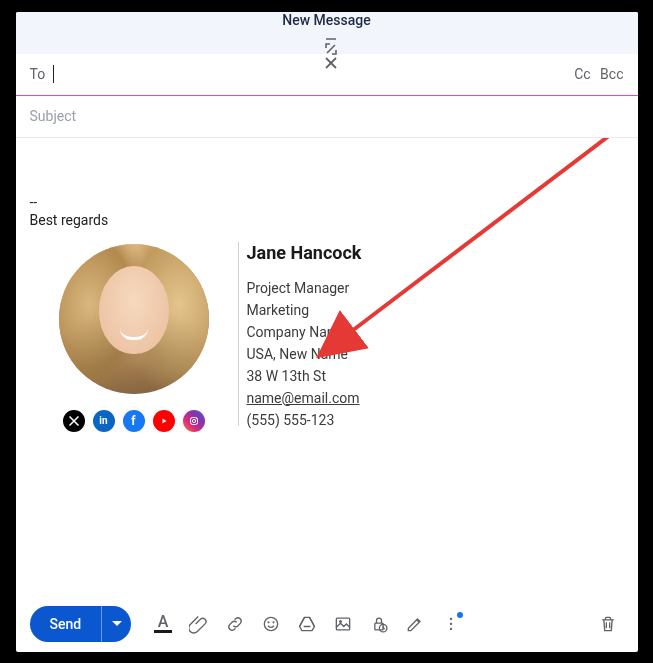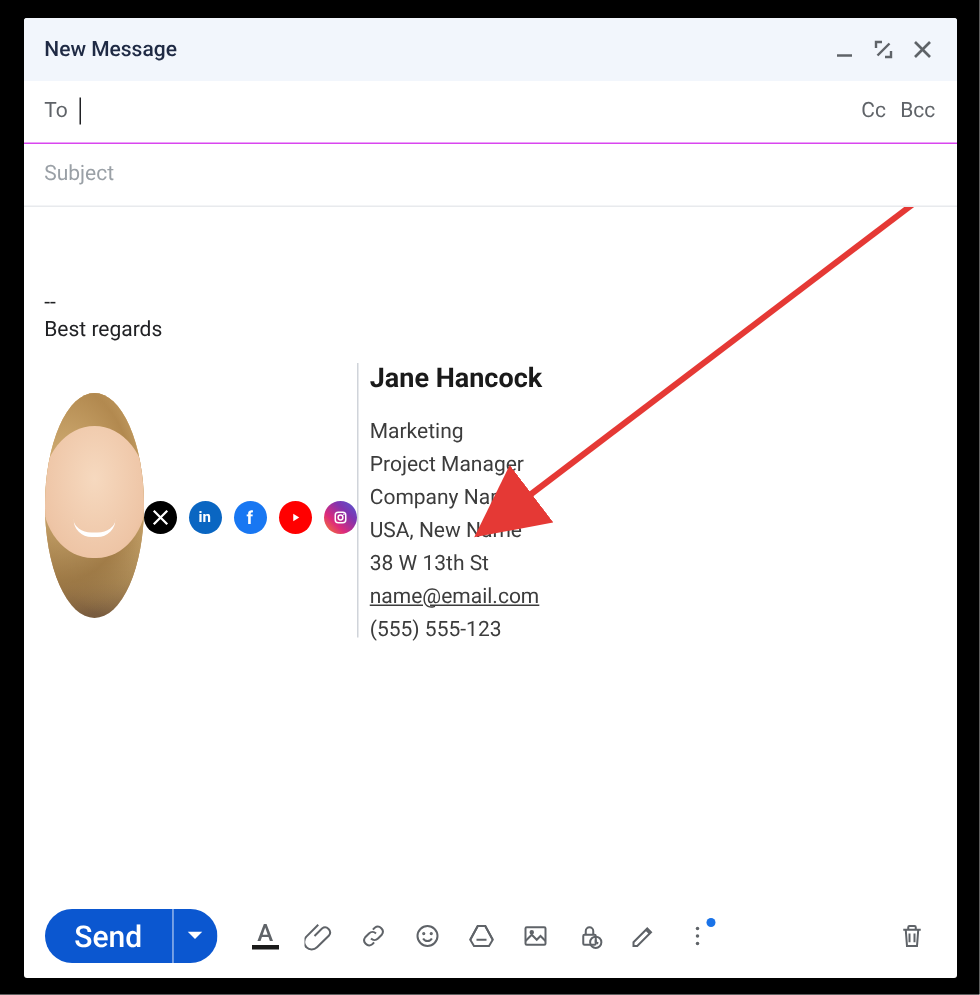--- a/index.html
+++ b/index.html
@@ -4,21 +4,21 @@
 <style>
   * { box-sizing: border-box; margin: 0; padding: 0; }
   html, body { width: 653px; height: 663px; font-family: "Google Sans", Roboto, Arial, sans-serif; background: #000; }
   .frame { width: 653px; height: 663px; background: #000; display: flex; align-items: center; justify-content: center; }
   .compose {
     width: 622px; height: 640px; background: #fff; border-radius: 2px;
     display: flex; flex-direction: column; position: relative; overflow: hidden;
   }
   .titlebar {
     height: 42px; background: #f2f6fc; display: flex; align-items: center;
-    padding: 0 14px; color: #1f2a44; font-size: 14px; font-weight: 500;
+    padding: 0 14px; color: #1f2a44; font-size: 14px; font-weight: 500; flex-direction: column;
   }
   .titlebar .spacer { flex: 1; }
   .titlebar .ctrl { width: 18px; height: 18px; margin-left: 8px; display: flex; align-items: center; justify-content: center; color: #5f6368; cursor: pointer; }
   .titlebar .ctrl svg { width: 14px; height: 14px; }
   .row-to {
     height: 42px; display: flex; align-items: center; padding: 0 14px; border-bottom: 1px solid #d946ef; font-size: 14px; color: #5f6368;
   }
   .row-to .label { margin-right: 8px; }
   .row-to .cursor { width: 1px; height: 18px; background: #202124; margin-left: 0; }
   .row-to .fill { flex: 1; }
@@ -29,21 +29,21 @@
   .row-subject input {
     border: none; outline: none; width: 100%; font-size: 14px; color: #202124; font-family: inherit;
   }
   .row-subject input::placeholder { color: #9aa0a6; }
   .body-area {
     flex: 1; padding: 14px; font-size: 14px; color: #202124; position: relative; overflow: hidden;
   }
   .sep-dashes { letter-spacing: 0; margin-top: 42px; }
   .regards { margin-top: 2px; }
   .sig-wrap { display: flex; margin-top: 8px; }
-  .sig-left { width: 208px; display: flex; flex-direction: row; align-items: center; padding-top: 8px; }
+  .sig-left { width: 208px; display: flex; flex-direction: column; align-items: center; padding-top: 8px; }
   .avatar {
     width: 150px; height: 150px; border-radius: 50%; overflow: hidden; position: relative;
     background: radial-gradient(circle at 40% 30%, #f6e2bd 0%, #e9c691 30%, #b88a57 60%, #8a6a49 100%);
   }
   .avatar .hair {
     position: absolute; inset: 0;
     background:
       radial-gradient(circle at 50% 120%, rgba(0,0,0,0.25), transparent 60%),
       radial-gradient(90px 130px at 20% 40%, #d9b77e 0%, #b2894f 50%, transparent 70%),
       radial-gradient(90px 130px at 80% 40%, #e4c58d 0%, #c09a5f 50%, transparent 70%);
@@ -70,21 +70,21 @@
   .sig-right .name { font-size: 18px; font-weight: 700; color: #1a1a1a; margin-bottom: 14px; }
   .sig-right .line { font-size: 14px; line-height: 22px; }
   .sig-right a { color: #3c3c3c; text-decoration: underline; cursor: pointer; }
   .arrow-svg { position: absolute; top: 0; right: 0; pointer-events: none; }
   .toolbar {
     height: 56px; display: flex; align-items: center; padding: 0 14px; gap: 4px;
   }
   .send-group { display: flex; margin-right: 12px; }
   .send-btn {
     height: 36px; background: #0b57d0; color: #fff; border: none; border-radius: 18px 0 0 18px;
-    padding: 0 20px; font-size: 20px; font-weight: 500; font-family: inherit; cursor: pointer;
+    padding: 0 20px; font-size: 14px; font-weight: 500; font-family: inherit; cursor: pointer;
   }
   .send-more {
     height: 36px; width: 30px; background: #0b57d0; border: none; border-left: 1px solid rgba(255,255,255,0.4);
     border-radius: 0 18px 18px 0; display: flex; align-items: center; justify-content: center; cursor: pointer;
   }
   .send-more svg { fill: #fff; width: 10px; }
   .tool {
     width: 32px; height: 32px; display: flex; align-items: center; justify-content: center; color: #5f6368; cursor: pointer; border-radius: 4px; position: relative;
   }
   .tool svg { width: 20px; height: 20px; stroke: currentColor; fill: none; stroke-width: 1.6; }
@@ -177,22 +177,22 @@
                   <rect x="5" y="5" width="14" height="14" rx="4" fill="none" stroke="#fff" stroke-width="2"></rect>
                   <circle cx="12" cy="12" r="3.2" fill="none" stroke="#fff" stroke-width="2"></circle>
                   <circle cx="16.5" cy="7.5" r="1" fill="#fff"></circle>
                 </svg>
               </div>
           </div>
         </div>
         <div class="sig-divider"></div>
         <div class="sig-right">
           <div class="name">Jane Hancock</div>
+          <div class="line">Project Manager</div>
           <div class="line">Marketing</div>
-          <div class="line">Project Manager</div>
           <div class="line">Company Name</div>
           <div class="line">USA, New Name</div>
           <div class="line">38 W 13th St</div>
           <div class="line"><a>name@email.com</a></div>
           <div class="line">(555) 555-123</div>
         </div>
       </div>
     </div>
 
     <div class="toolbar">

